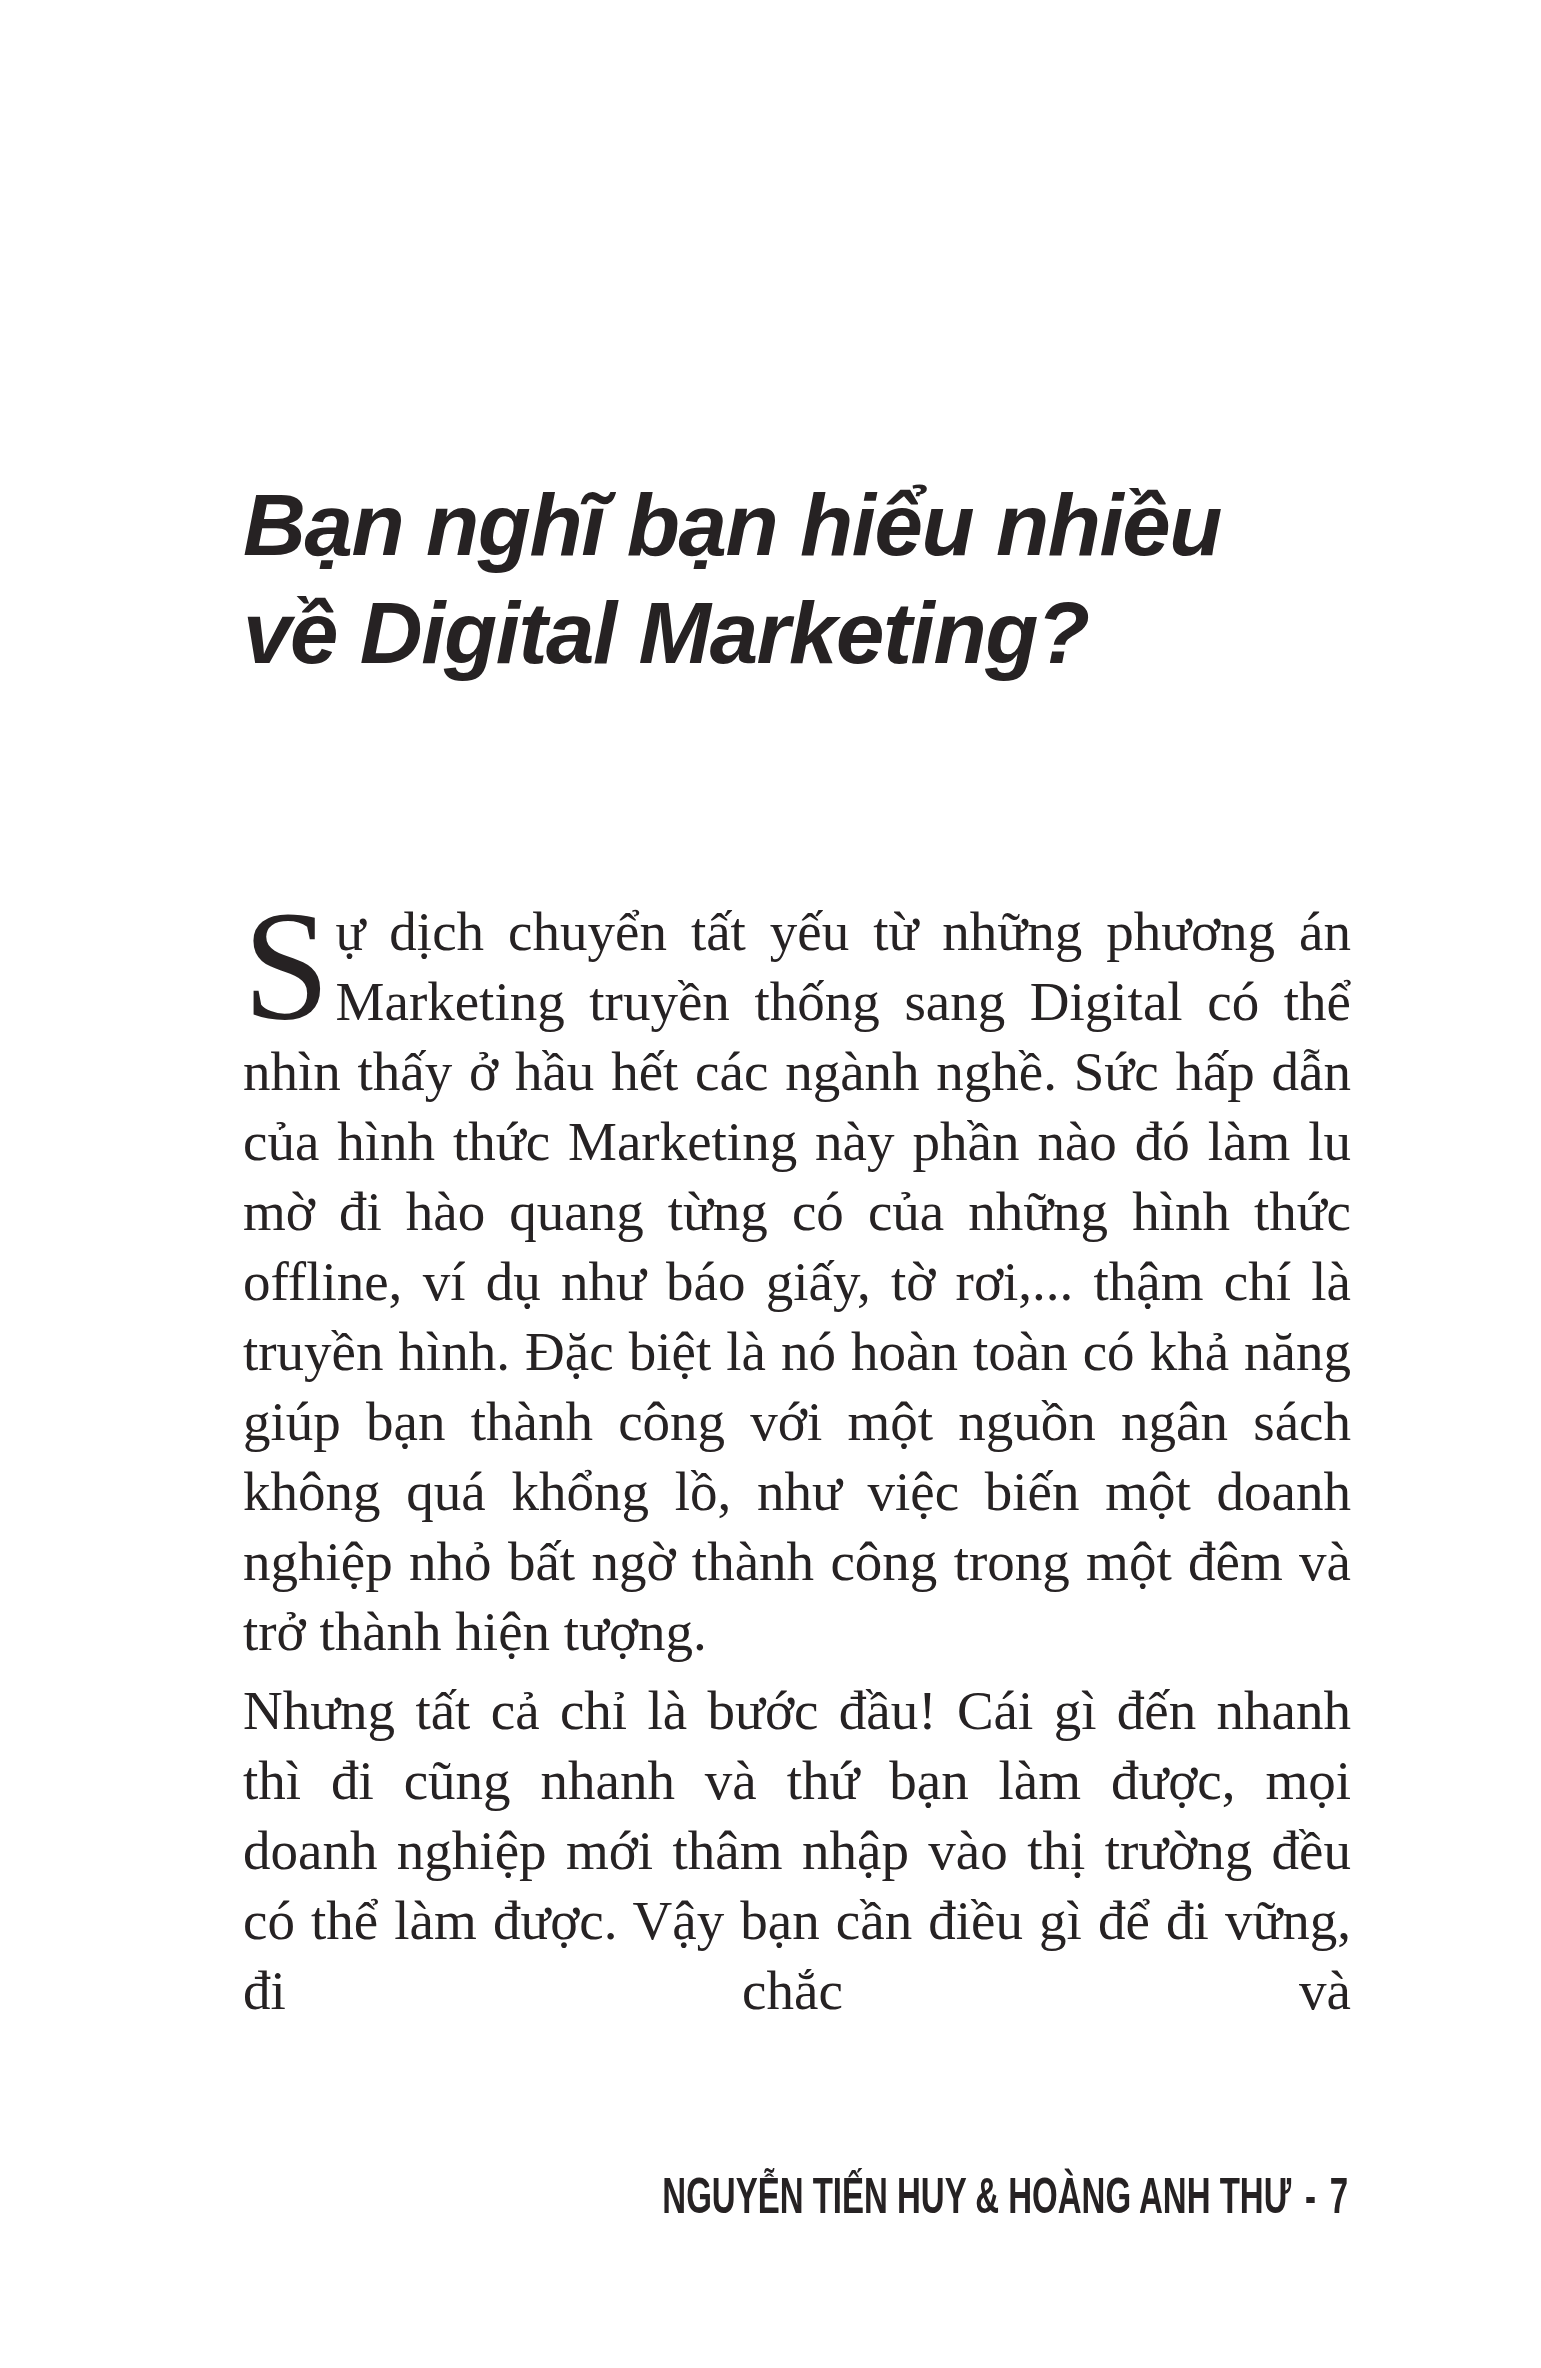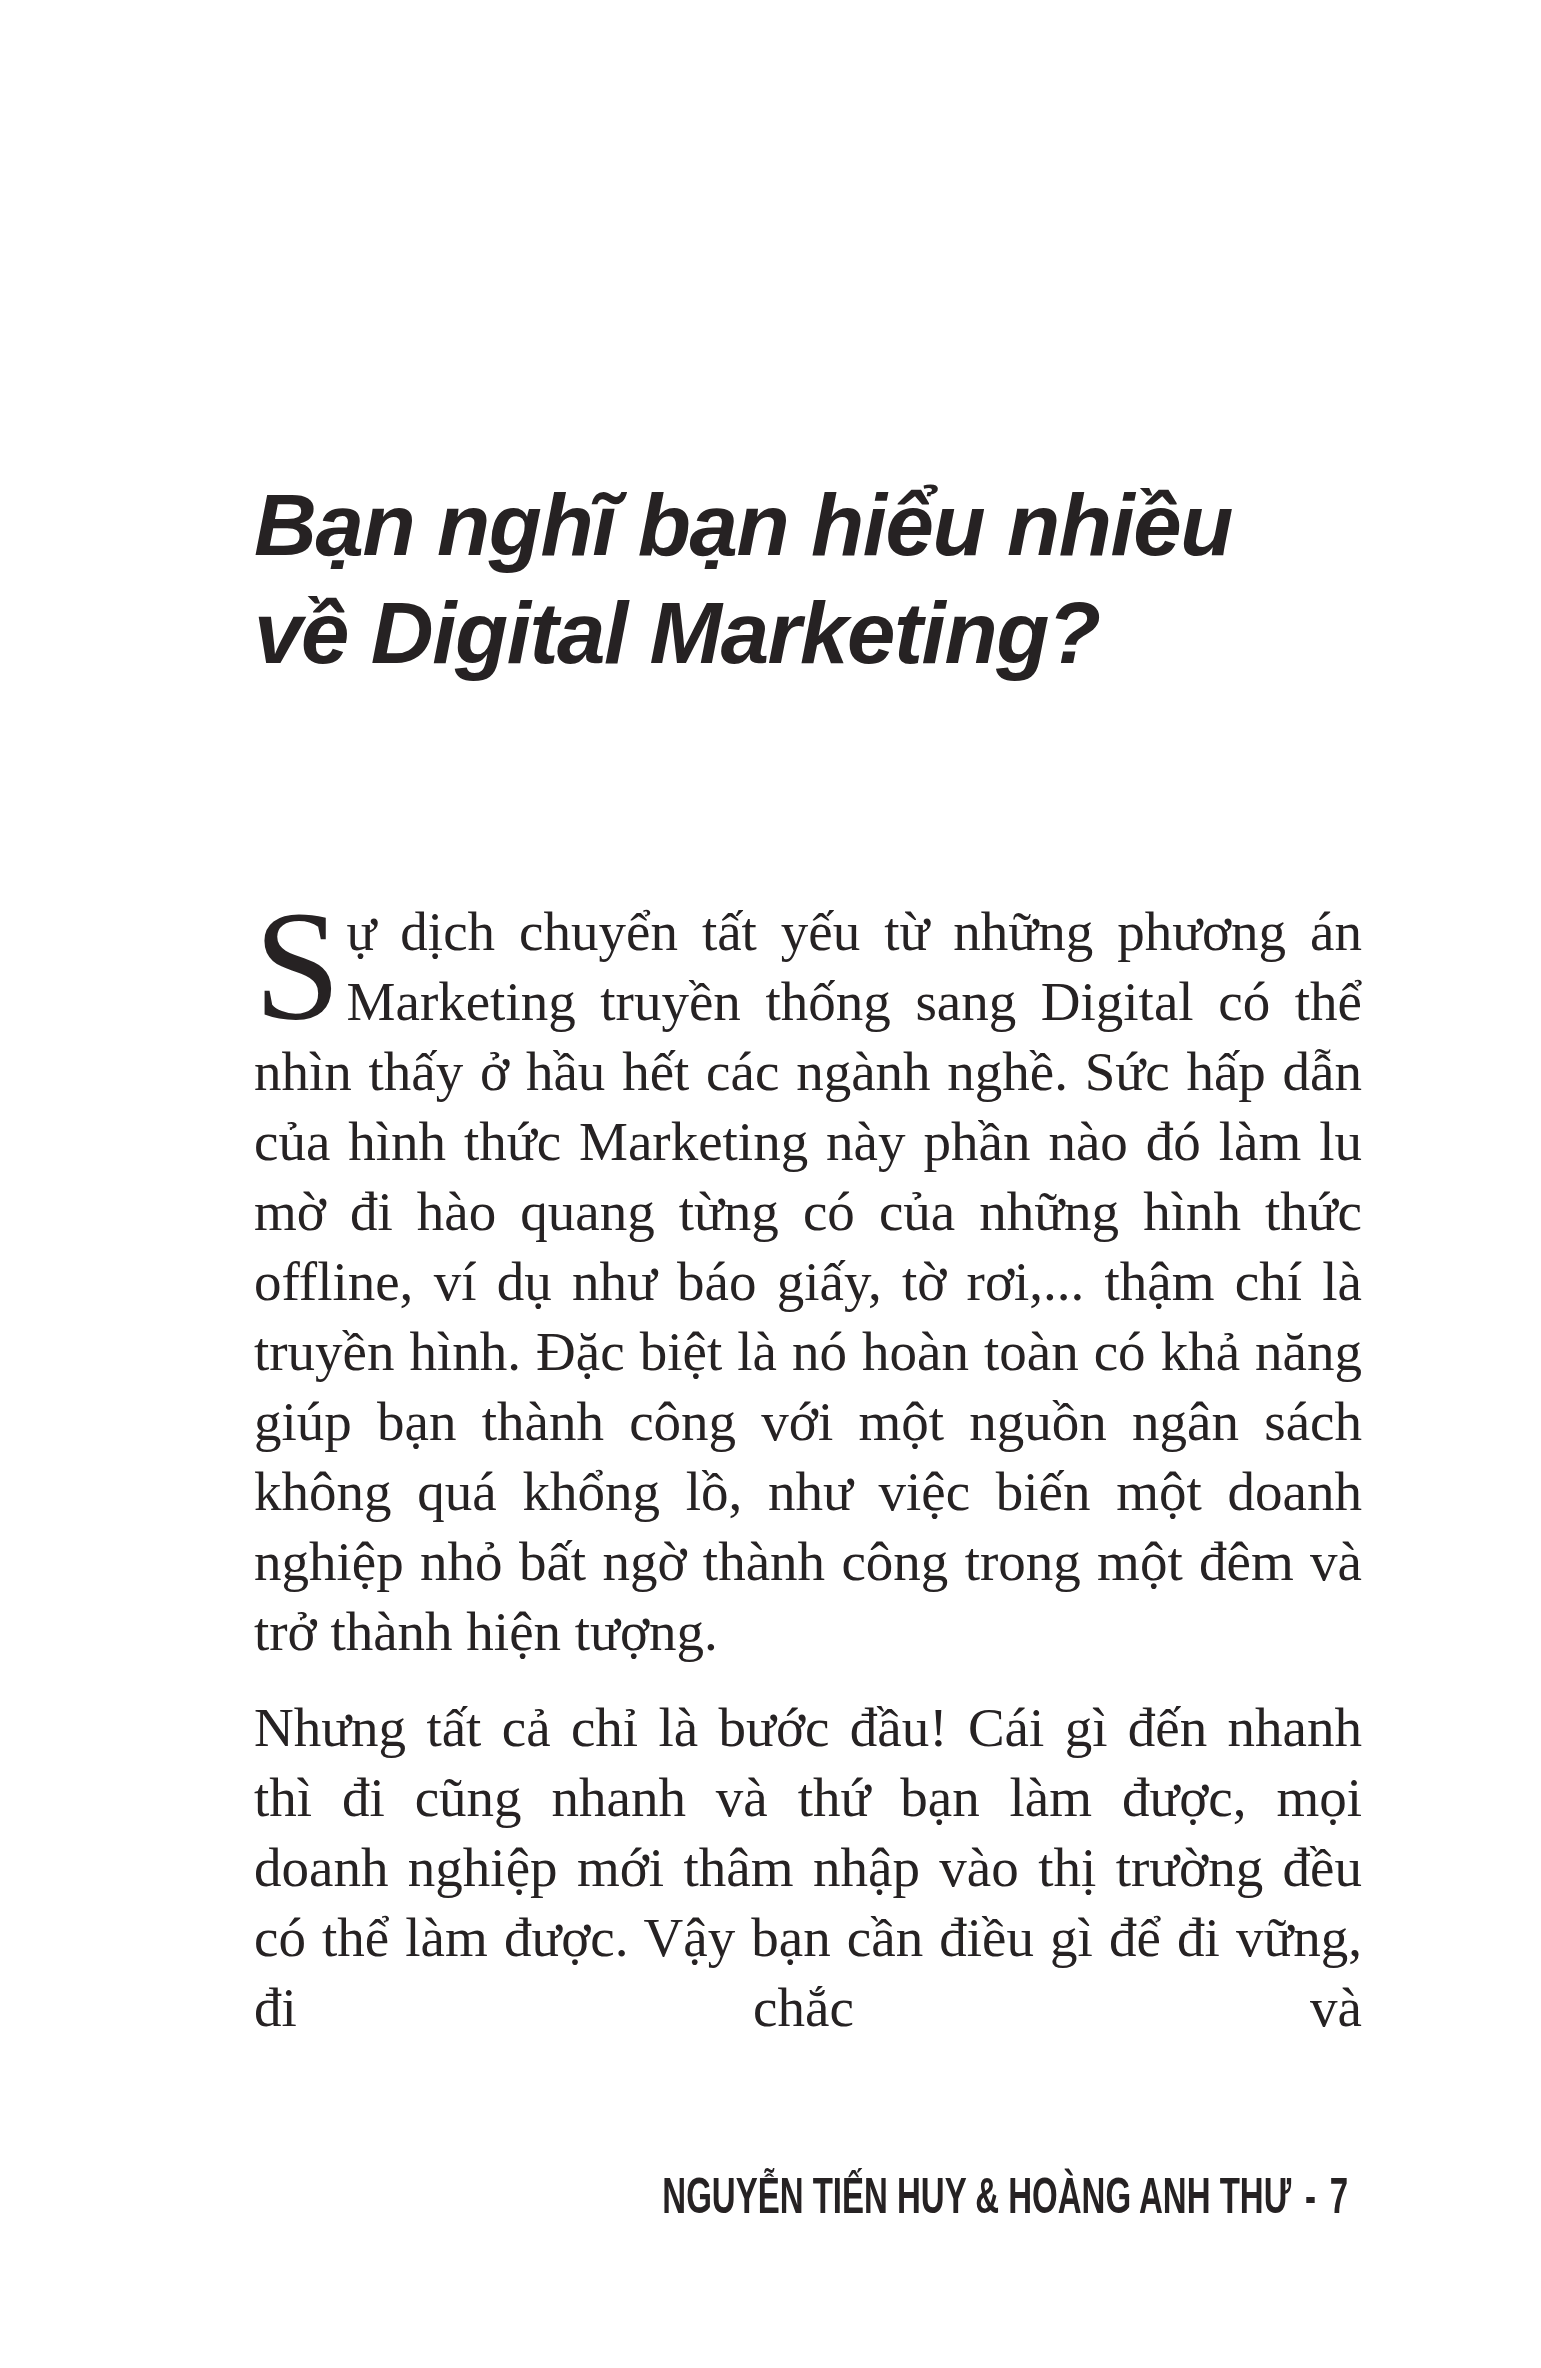--- a/index.html
+++ b/index.html
@@ -15,21 +15,21 @@
     position: relative;
     overflow: hidden;
   }
   .page {
     position: absolute;
     inset: 0;
     background: var(--bg);
   }
   .content {
     position: absolute;
-    left: 254px;
+    left: 243px;
     top: 0;
     width: 1108px;
   }
   .chapter-title {
     margin: 0;
     padding-top: 471px;
     font-family: "Liberation Sans", "DejaVu Sans", sans-serif;
     font-weight: 700;
     font-style: italic;
     font-size: 87px;
@@ -40,21 +40,21 @@
   .title-line { display: block; }
   .body-paragraph {
     margin: 0;
     font-family: "Liberation Serif", "DejaVu Serif", serif;
     font-size: 55px;
     line-height: 70px;
     text-align: justify;
     color: var(--ink);
   }
   .body-paragraph.first { margin-top: 210px; }
-  .body-paragraph.second { margin-top: 26px; text-align-last: justify; }
+  .body-paragraph.second { margin-top: 9px; text-align-last: justify; }
   .drop-cap {
     float: left;
     font-family: "Liberation Serif", "DejaVu Serif", serif;
     font-size: 156px;
     line-height: 137px;
     height: 137px;
     margin-right: 5.8px;
     color: var(--ink);
   }
   .page-footer {

